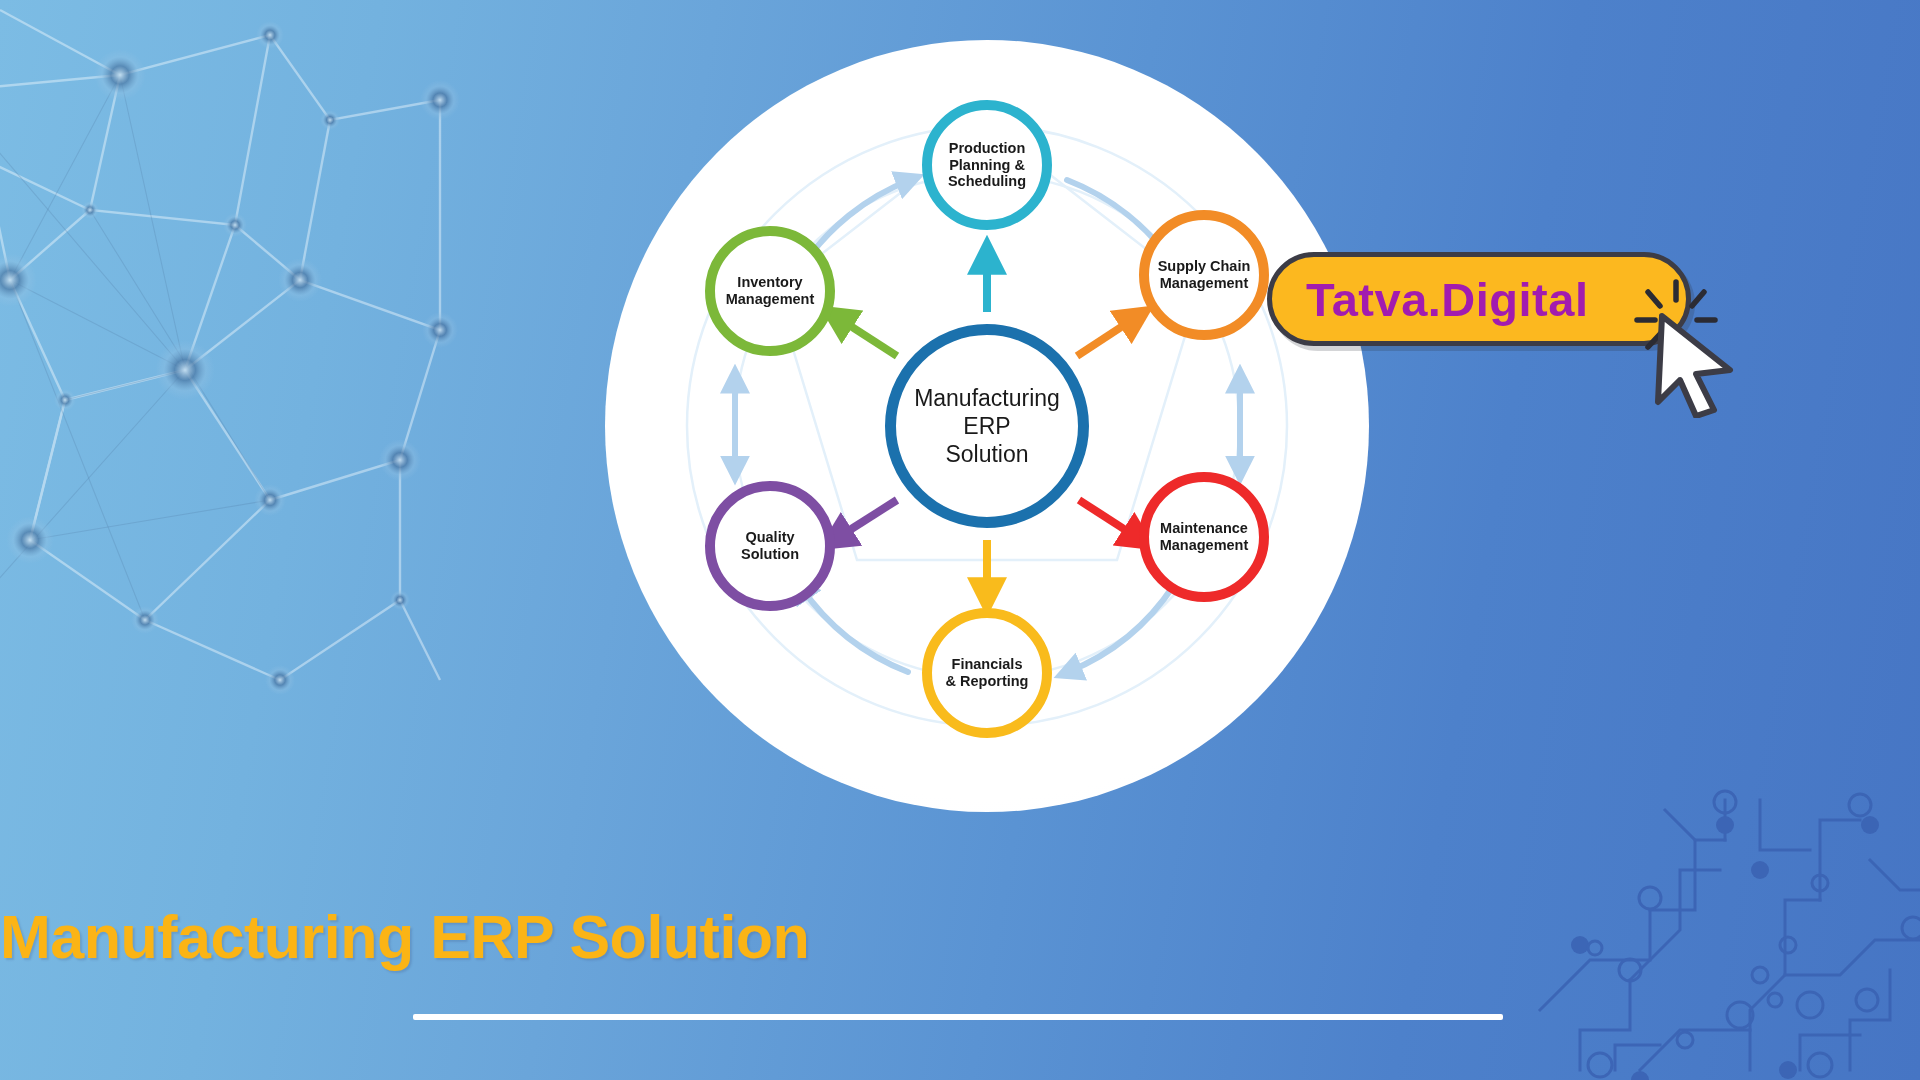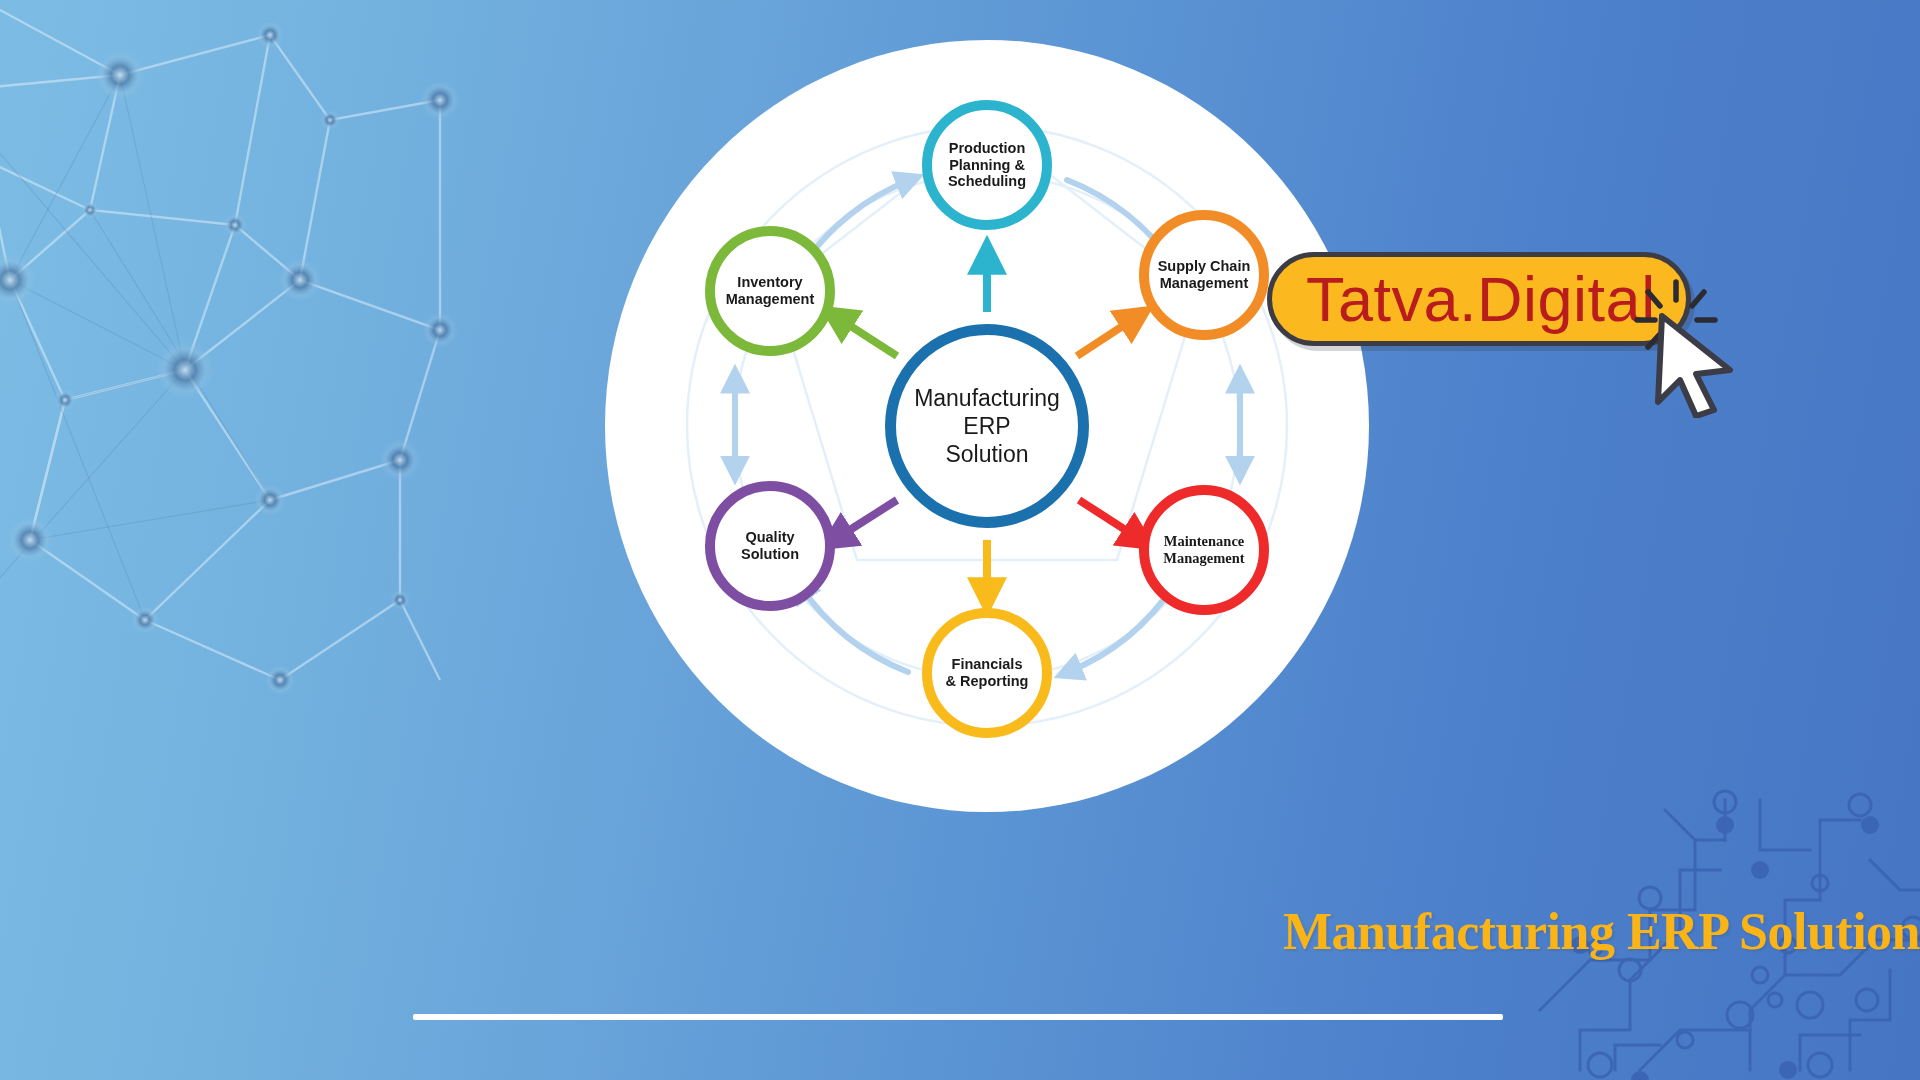--- a/index.html
+++ b/index.html
@@ -64,59 +64,59 @@
     font-weight: normal;
     background: #fff;
     z-index: 5;
   }
   #node-center .lbl { font-weight: 400; }
 
   .satellite { width: 130px; height: 130px; font-size: 14.5px; z-index: 4; }
 
   #node-production { left: 317px; top: 60px;  border: 10px solid #2cb3ce; }
   #node-supply     { left: 534px; top: 170px; border: 10px solid #f28c26; }
-  #node-maintenance{ left: 534px; top: 445px; border: 10px solid #ee2a2a; font-family: Liberation Serif, serif; }
+  #node-maintenance{ left: 534px; top: 432px; border: 10px solid #ee2a2a; }
   #node-financials { left: 317px; top: 568px; border: 10px solid #f9bb1c; }
   #node-quality    { left: 100px; top: 441px; border: 10px solid #7e4ea3; }
   #node-inventory  { left: 100px; top: 186px; border: 10px solid #7cb839; }
 
   
   #tatva-badge {
     position: absolute;
     left: 1267px; top: 252px;
     width: 424px; height: 94px;
     background: #fcb81f;
     border: 5px solid #3c3c46;
     border-radius: 48px;
     display: flex; align-items: center;
     padding-left: 34px;
     z-index: 20;
     box-shadow: 4px 5px 0 rgba(40,44,56,.20);
   }
   #tatva-label {
-    color: #b91c1c;
-    font-size: 63px;
-    font-weight: normal;
+    color: #a21caf;
+    font-size: 47px;
+    font-weight: bold;
     letter-spacing: .5px;
     white-space: nowrap;
   }
   #click-burst { position: absolute; left: 1631px; top: 276px; width: 90px; height: 90px; z-index: 21; }
   #mouse-cursor { position: absolute; left: 1652px; top: 310px; width: 84px; height: 108px; z-index: 22; }
 
   
   #page-title {
     position: absolute;
     left: 0; right: 0; top: 902px;
-    text-align: right;
+    text-align: left;
     color: #fbb415;
-    font-size: 52px;
+    font-size: 61px;
     font-weight: bold;
     letter-spacing: -0.5px;
     text-shadow: 2px 2px 2px rgba(60,80,130,.22);
-    font-family: Liberation Serif, serif;
+    font-family: Liberation Sans, sans-serif;
   }
   #title-rule {
     position: absolute;
     left: 413px; top: 1014px;
     width: 1090px; height: 6px;
     background: #ffffff;
     border-radius: 2px;
   }
 </style>
 </head>

